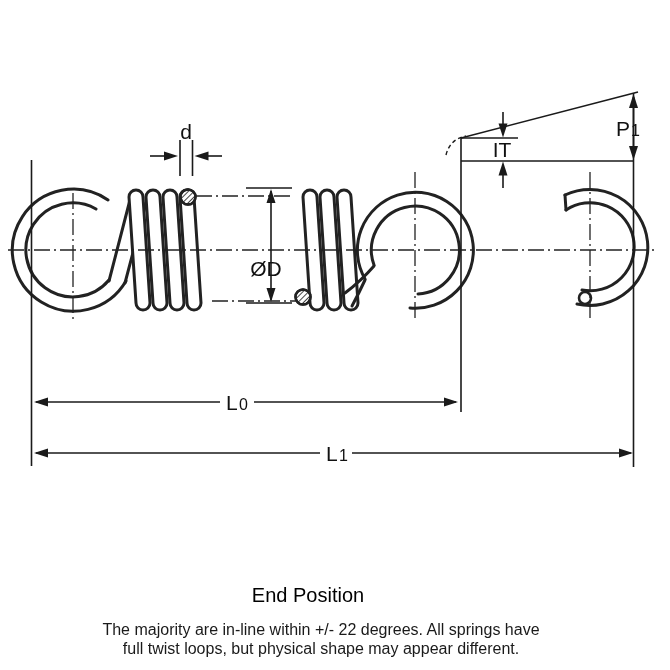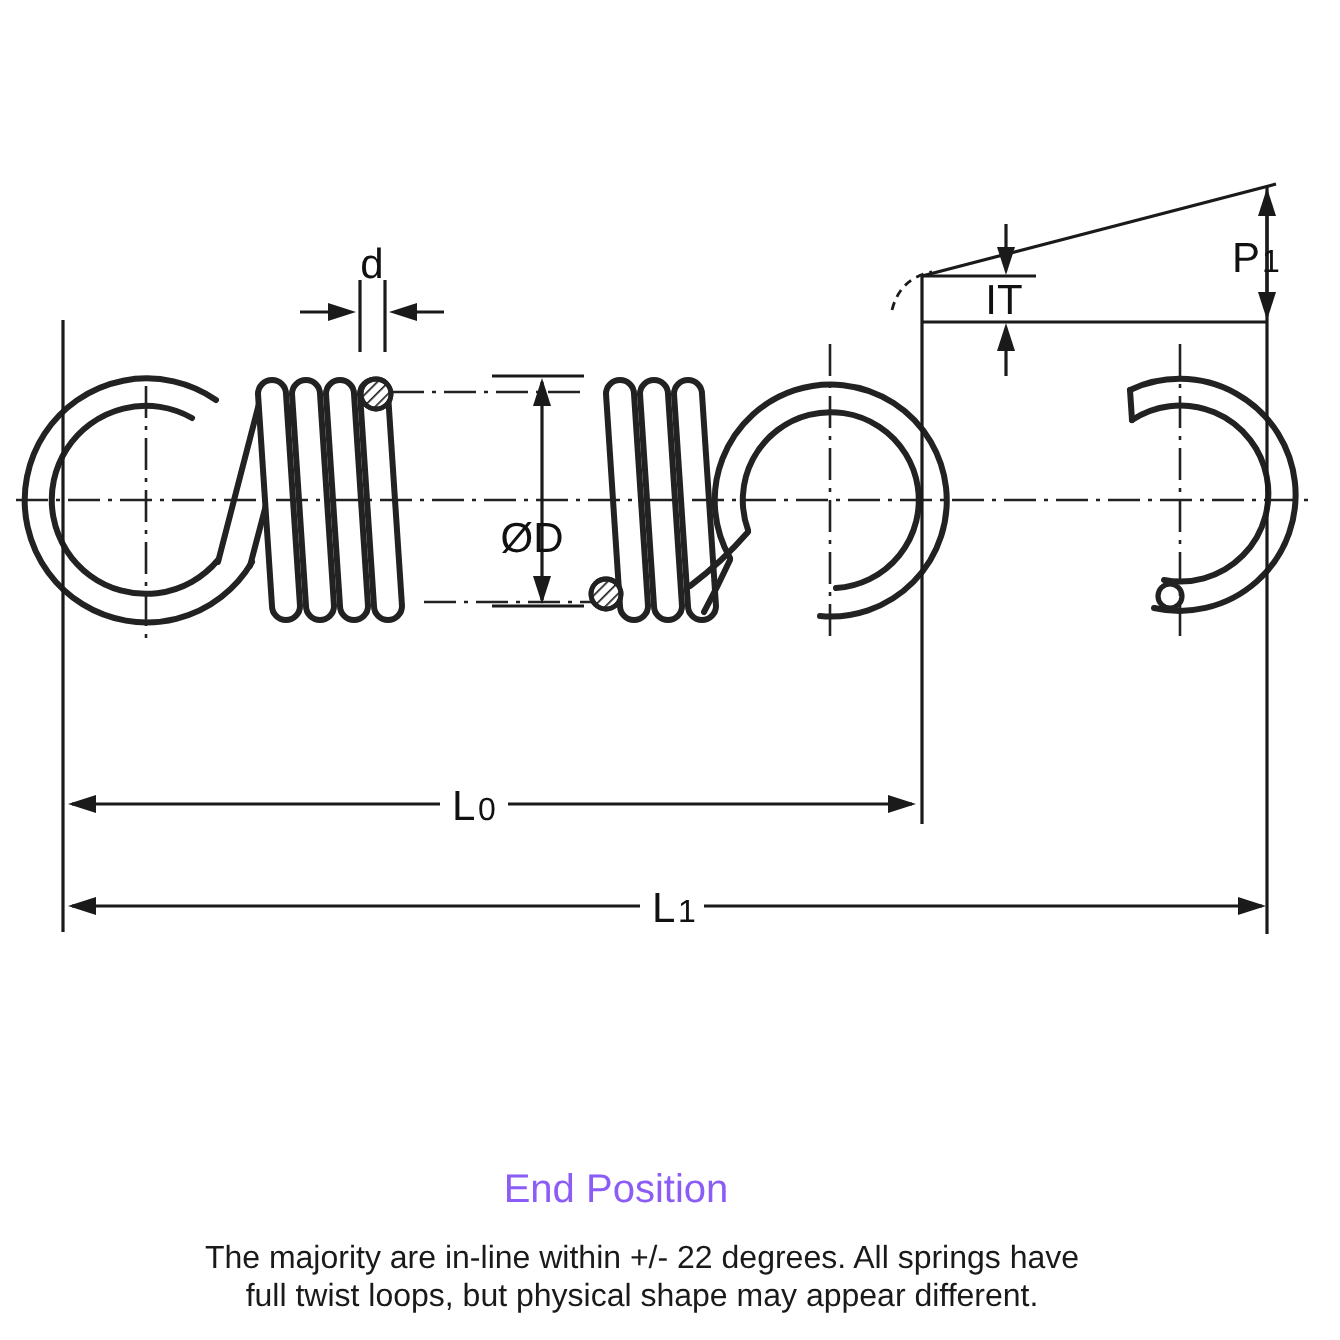--- a/index.html
+++ b/index.html
@@ -2,21 +2,21 @@
 <html><head>
 <meta charset="utf-8">
 <style>
   html,body{margin:0;padding:0;background:#ffffff;}
   .page{position:relative;width:670px;height:670px;background:#ffffff;overflow:hidden;
         font-family:"Liberation Sans", sans-serif;}
   svg text{font-family:"Liberation Sans", sans-serif;fill:#111;}
   .dim-label{font-size:21px;}
   .dim-sub{font-size:16px;}
   .footer-heading{position:absolute;left:0;top:584px;width:616px;text-align:center;
-        font-size:20px;color:#8b5cf6;}
+        font-size:20px;color:#000000;}
   .footer-caption{position:absolute;left:0;top:620px;width:670px;text-align:center;
         font-size:16px;line-height:19px;color:#1a1a1a;transform:translateX(-14px);}
 </style>
 </head>
 <body>
 
 <div class="page">
 
   <svg width="670" height="575" viewBox="0 0 670 575">
     <defs>

